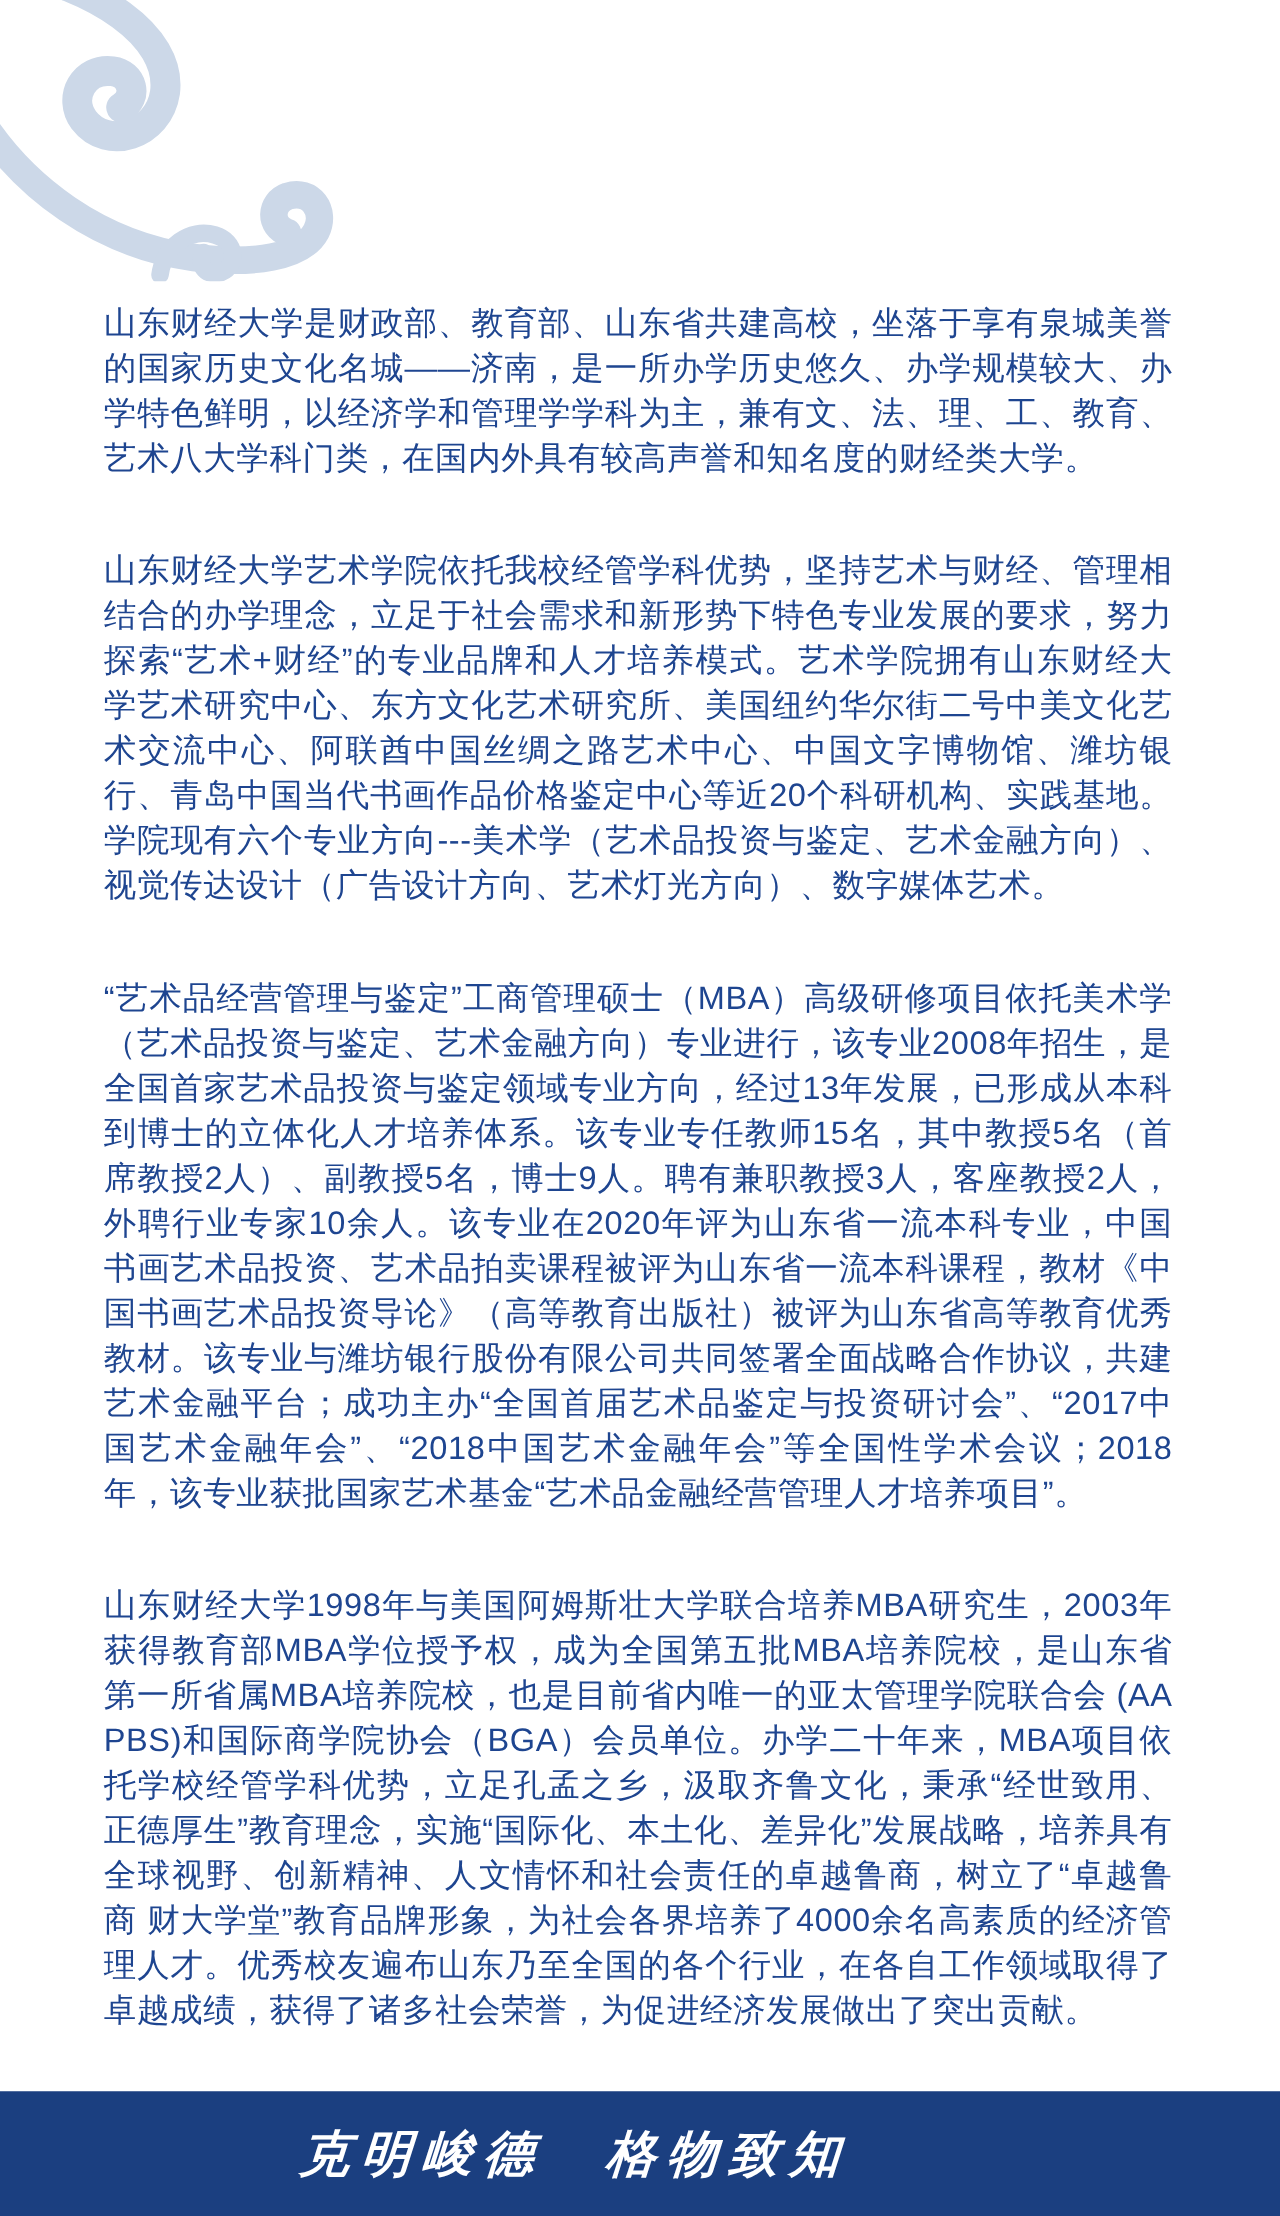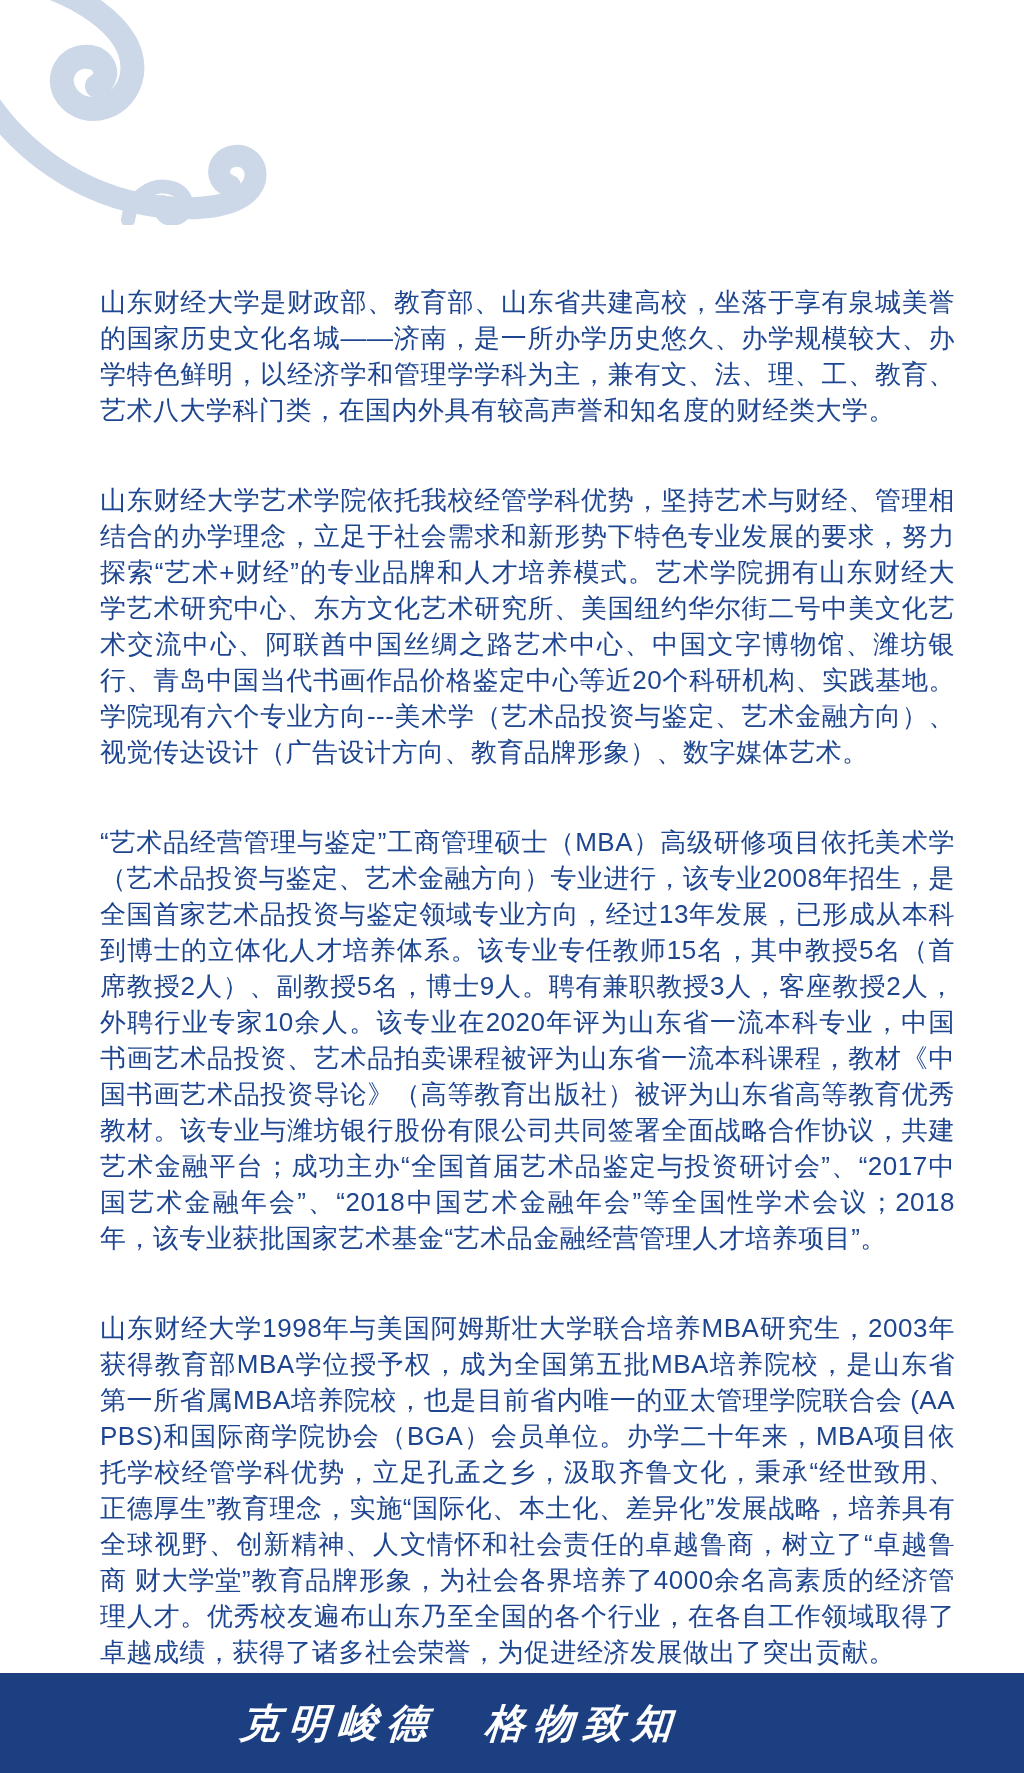--- a/index.html
+++ b/index.html
@@ -15,23 +15,22 @@
     position: absolute;
     top: 0;
     left: 0;
     width: 300px;
     height: 225px;
     pointer-events: none;
   }
   .content {
     position: absolute;
     top: 240px;
-    left: 100px;
+    left: 83px;
     width: 855px;
-    margin-top: 44px;
   }
   .content p {
     margin: 0 0 54px 0;
     font-size: 26px;
     line-height: 36px;
     color: var(--text, #1e4590);
     text-align: justify;
     text-justify: inter-ideograph;
     letter-spacing: 0.5px;
     word-break: break-all;
@@ -66,21 +65,21 @@
   <svg class="cloud" viewBox="0 0 300 225" aria-hidden="true">
     <g fill="none" stroke="#ccd8e8" stroke-linecap="round">
       <path stroke-width="24" d="M 5 -25 C 75 -12 138 28 132 74 C 127 108 86 121 67 96 C 54 78 67 54 90 57 C 106 59 111 78 97 86"></path>
       <path stroke-width="22" d="M -18 92 C 18 150 80 196 155 206 C 202 212 242 206 253 185 C 261 169 249 151 230 157 C 216 162 215 181 230 186"></path>
       <path stroke-width="14" d="M 128 220 C 131 197 152 182 172 188 C 189 193 191 212 177 218 C 166 222 157 213 163 202"></path>
     </g>
   </svg>
 
   <div class="content">
     <p>山东财经大学是财政部、教育部、山东省共建高校，坐落于享有泉城美誉的国家历史文化名城——济南，是一所办学历史悠久、办学规模较大、办学特色鲜明，以经济学和管理学学科为主，兼有文、法、理、工、教育、艺术八大学科门类，在国内外具有较高声誉和知名度的财经类大学。</p>
-    <p>山东财经大学艺术学院依托我校经管学科优势，坚持艺术与财经、管理相结合的办学理念，立足于社会需求和新形势下特色专业发展的要求，努力探索“艺术+财经”的专业品牌和人才培养模式。艺术学院拥有山东财经大学艺术研究中心、东方文化艺术研究所、美国纽约华尔街二号中美文化艺术交流中心、阿联酋中国丝绸之路艺术中心、中国文字博物馆、潍坊银行、青岛中国当代书画作品价格鉴定中心等近20个科研机构、实践基地。学院现有六个专业方向---美术学（艺术品投资与鉴定、艺术金融方向）、视觉传达设计（广告设计方向、教育品牌形象）、数字媒体艺术。</p>
+    <p>山东财经大学艺术学院依托我校经管学科优势，坚持艺术与财经、管理相结合的办学理念，立足于社会需求和新形势下特色专业发展的要求，努力探索“艺术+财经”的专业品牌和人才培养模式。艺术学院拥有山东财经大学艺术研究中心、东方文化艺术研究所、美国纽约华尔街二号中美文化艺术交流中心、阿联酋中国丝绸之路艺术中心、中国文字博物馆、潍坊银行、青岛中国当代书画作品价格鉴定中心等近20个科研机构、实践基地。学院现有六个专业方向---美术学（艺术品投资与鉴定、艺术金融方向）、视觉传达设计（广告设计方向、艺术灯光方向）、数字媒体艺术。</p>
     <p>“艺术品经营管理与鉴定”工商管理硕士（MBA）高级研修项目依托美术学（艺术品投资与鉴定、艺术金融方向）专业进行，该专业2008年招生，是全国首家艺术品投资与鉴定领域专业方向，经过13年发展，已形成从本科到博士的立体化人才培养体系。该专业专任教师15名，其中教授5名（首席教授2人）、副教授5名，博士9人。聘有兼职教授3人，客座教授2人，外聘行业专家10余人。该专业在2020年评为山东省一流本科专业，中国书画艺术品投资、艺术品拍卖课程被评为山东省一流本科课程，教材《中国书画艺术品投资导论》（高等教育出版社）被评为山东省高等教育优秀教材。该专业与潍坊银行股份有限公司共同签署全面战略合作协议，共建艺术金融平台；成功主办“全国首届艺术品鉴定与投资研讨会”、“2017中国艺术金融年会”、“2018中国艺术金融年会”等全国性学术会议；2018年，该专业获批国家艺术基金“艺术品金融经营管理人才培养项目”。</p>
     <p>山东财经大学1998年与美国阿姆斯壮大学联合培养MBA研究生，2003年获得教育部MBA学位授予权，成为全国第五批MBA培养院校，是山东省第一所省属MBA培养院校，也是目前省内唯一的亚太管理学院联合会 (AAPBS)和国际商学院协会（BGA）会员单位。办学二十年来，MBA项目依托学校经管学科优势，立足孔孟之乡，汲取齐鲁文化，秉承“经世致用、正德厚生”教育理念，实施“国际化、本土化、差异化”发展战略，培养具有全球视野、创新精神、人文情怀和社会责任的卓越鲁商，树立了“卓越鲁商 财大学堂”教育品牌形象，为社会各界培养了4000余名高素质的经济管理人才。优秀校友遍布山东乃至全国的各个行业，在各自工作领域取得了卓越成绩，获得了诸多社会荣誉，为促进经济发展做出了突出贡献。</p>
   </div>
 
   <div class="footer-band">
     <div class="motto">克明峻德　格物致知</div>
   </div>
 
 </div>
 

